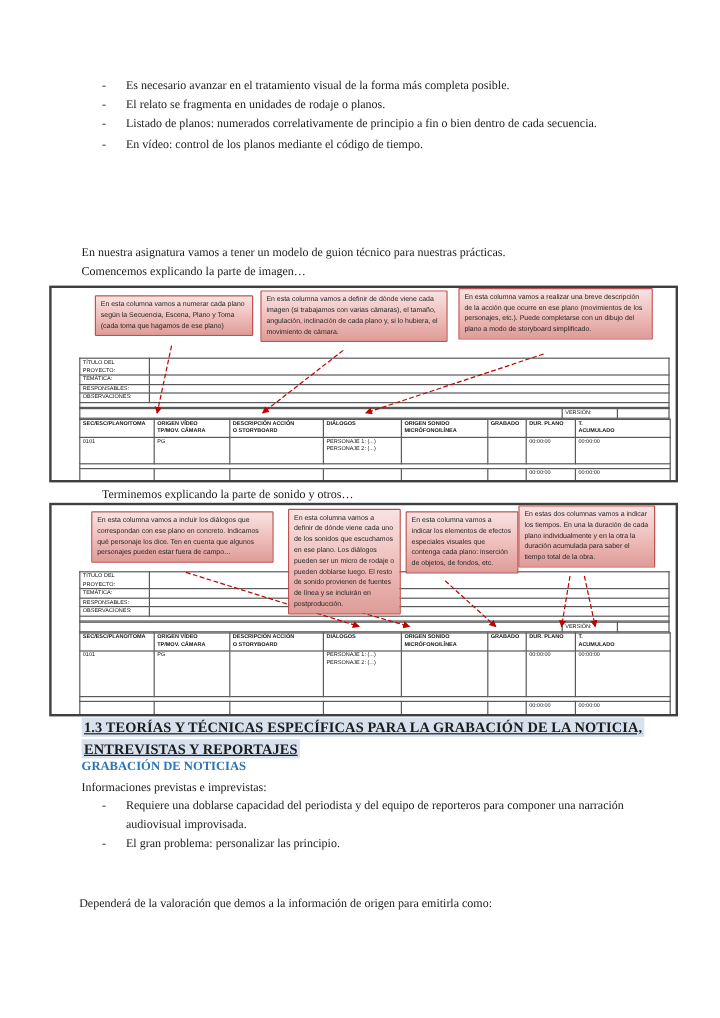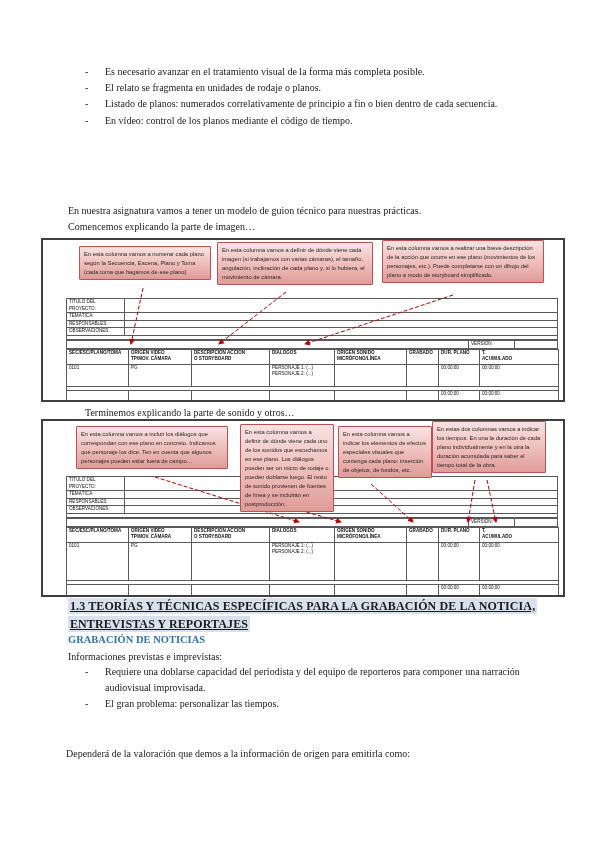--- a/index.html
+++ b/index.html
@@ -270,16 +270,16 @@
 </div>
 
 <h2 class="heading abs" style="top:597px;left:68px;width:474px;text-decoration:underline;">
   <span class="hl">1.3 TEORÍAS Y TÉCNICAS ESPECÍFICAS PARA LA GRABACIÓN DE LA NOTICIA, ENTREVISTAS Y REPORTAJES</span>
 </h2>
 <h3 class="subheading abs" style="top:634px;left:68px;">GRABACIÓN DE NOTICIAS</h3>
 <p class="para abs" style="top:649px;left:68px;width:496px;">Informaciones previstas e imprevistas:</p>
 
 <ul class="bullets abs" style="top:664px;left:68px;width:496px;">
   <li>Requiere una doblarse capacidad del periodista y del equipo de reporteros para componer una narración audiovisual improvisada.</li>
-  <li>El gran problema: personalizar las tiempos.</li>
+  <li>El gran problema: personalizar las principio.</li>
 </ul>
 
 <p class="para abs" style="top:746px;left:66px;width:496px;">Dependerá de la valoración que demos a la información de origen para emitirla como:</p>
 
 </body></html>

